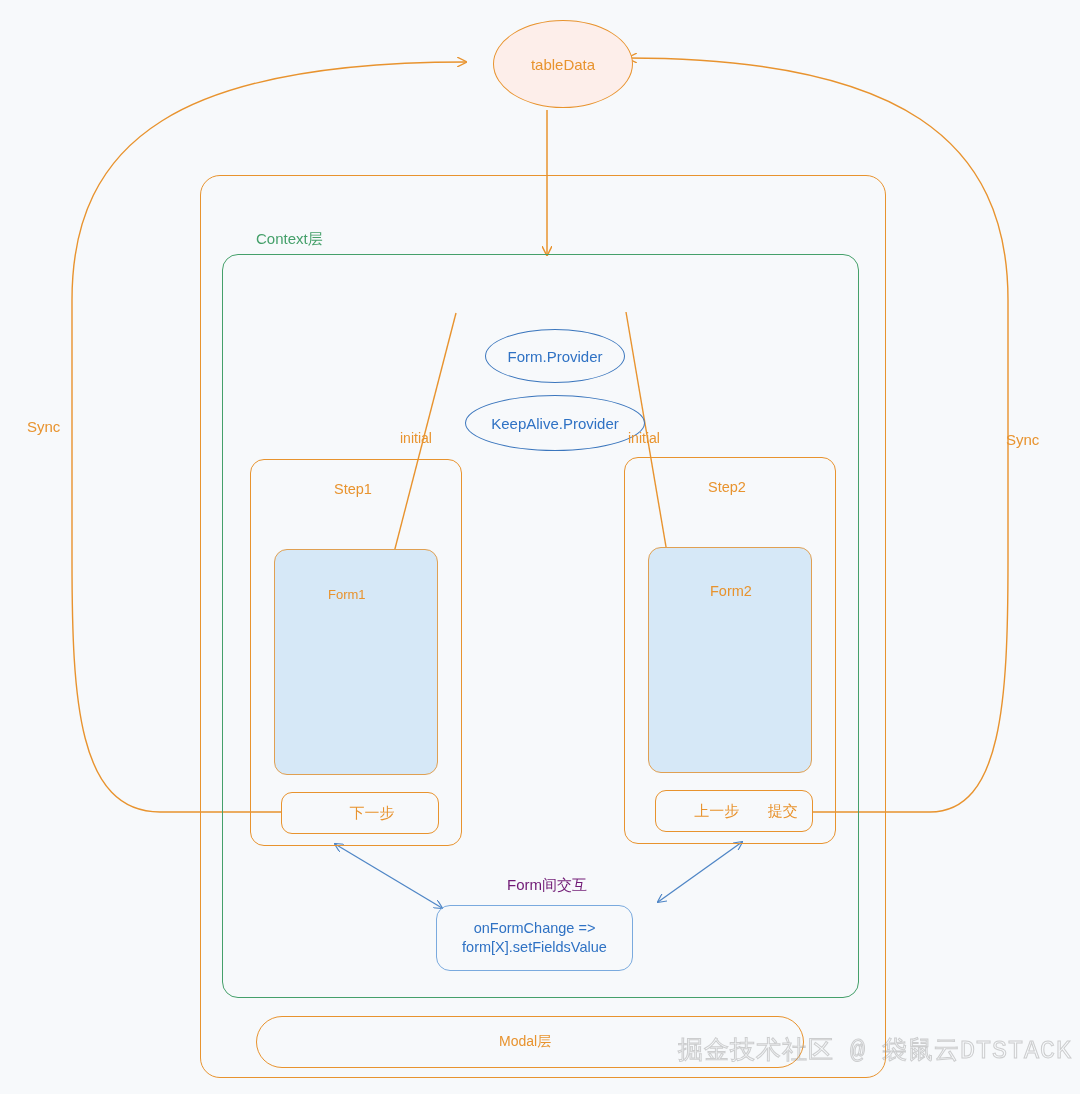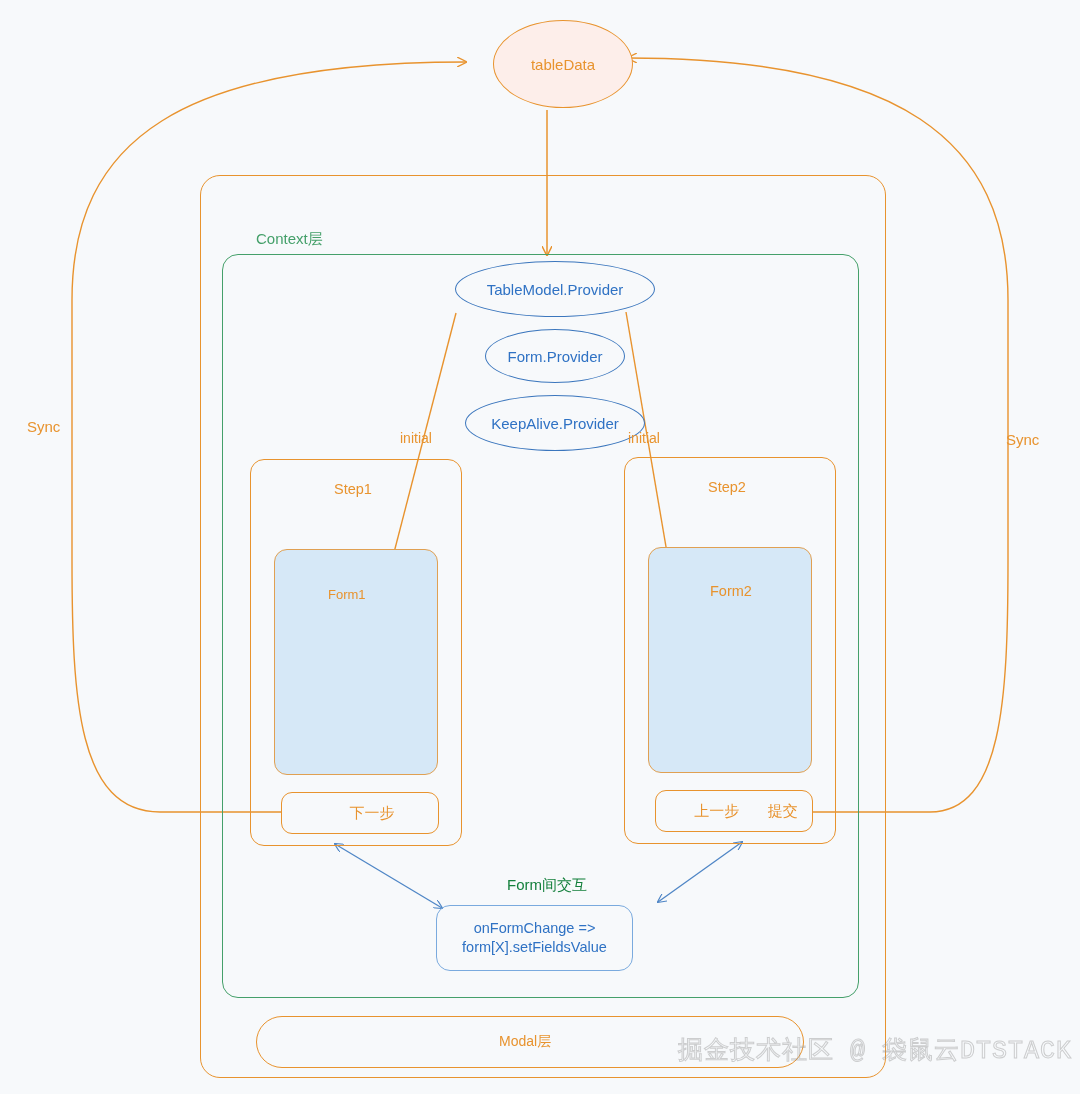--- a/index.html
+++ b/index.html
@@ -129,21 +129,21 @@
     justify-content: center;
     color: #2f72c4;
     font-size: 14.5px;
     line-height: 1.32;
     text-align: center;
   }
 
   
   .t-orange { color: #e8932e; }
   .t-green  { color: #45a06a; }
-  .t-blue   { color: #15803d; }
+  .t-blue   { color: #701a75; }
 
   #label-context   { left: 256px; top: 230px; font-size: 15px; }
   #label-modal     { left: 499px; top: 1033px; font-size: 14px; }
   #label-step1     { left: 334px; top: 481px; font-size: 14.5px; }
   #label-step2     { left: 708px; top: 479px; font-size: 14.5px; }
   #label-form1     { left: 328px; top: 587px; font-size: 13px; }
   #label-form2     { left: 710px; top: 583px; font-size: 14.5px; }
   #label-initial-l { left: 400px; top: 430px; font-size: 14px; }
   #label-initial-r { left: 628px; top: 430px; font-size: 14px; }
   #label-sync-l    { left: 27px;  top: 418px; font-size: 15px; }
@@ -205,23 +205,20 @@
   <div class="box box-orange" id="step1-frame"></div>
   <div class="box box-orange" id="step2-frame"></div>
 
   <div class="form-box" id="form1-box"></div>
   <div class="form-box" id="form2-box"></div>
 
   <div class="node ellipse-data" id="node-tabledata">
     <span>tableData</span>
   </div>
 
-  <div class="node ellipse-prov" id="prov-tablemodel">
-    <span>TableModel.Provider</span>
-  </div>
   <div class="node ellipse-prov" id="prov-form">
     <span>Form.Provider</span>
   </div>
   <div class="node ellipse-prov" id="prov-keepalive">
     <span>KeepAlive.Provider</span>
   </div>
 
   <div class="btn-bar" id="step1-btnbar">
     <span class="btn-text">下一步</span>
   </div>

